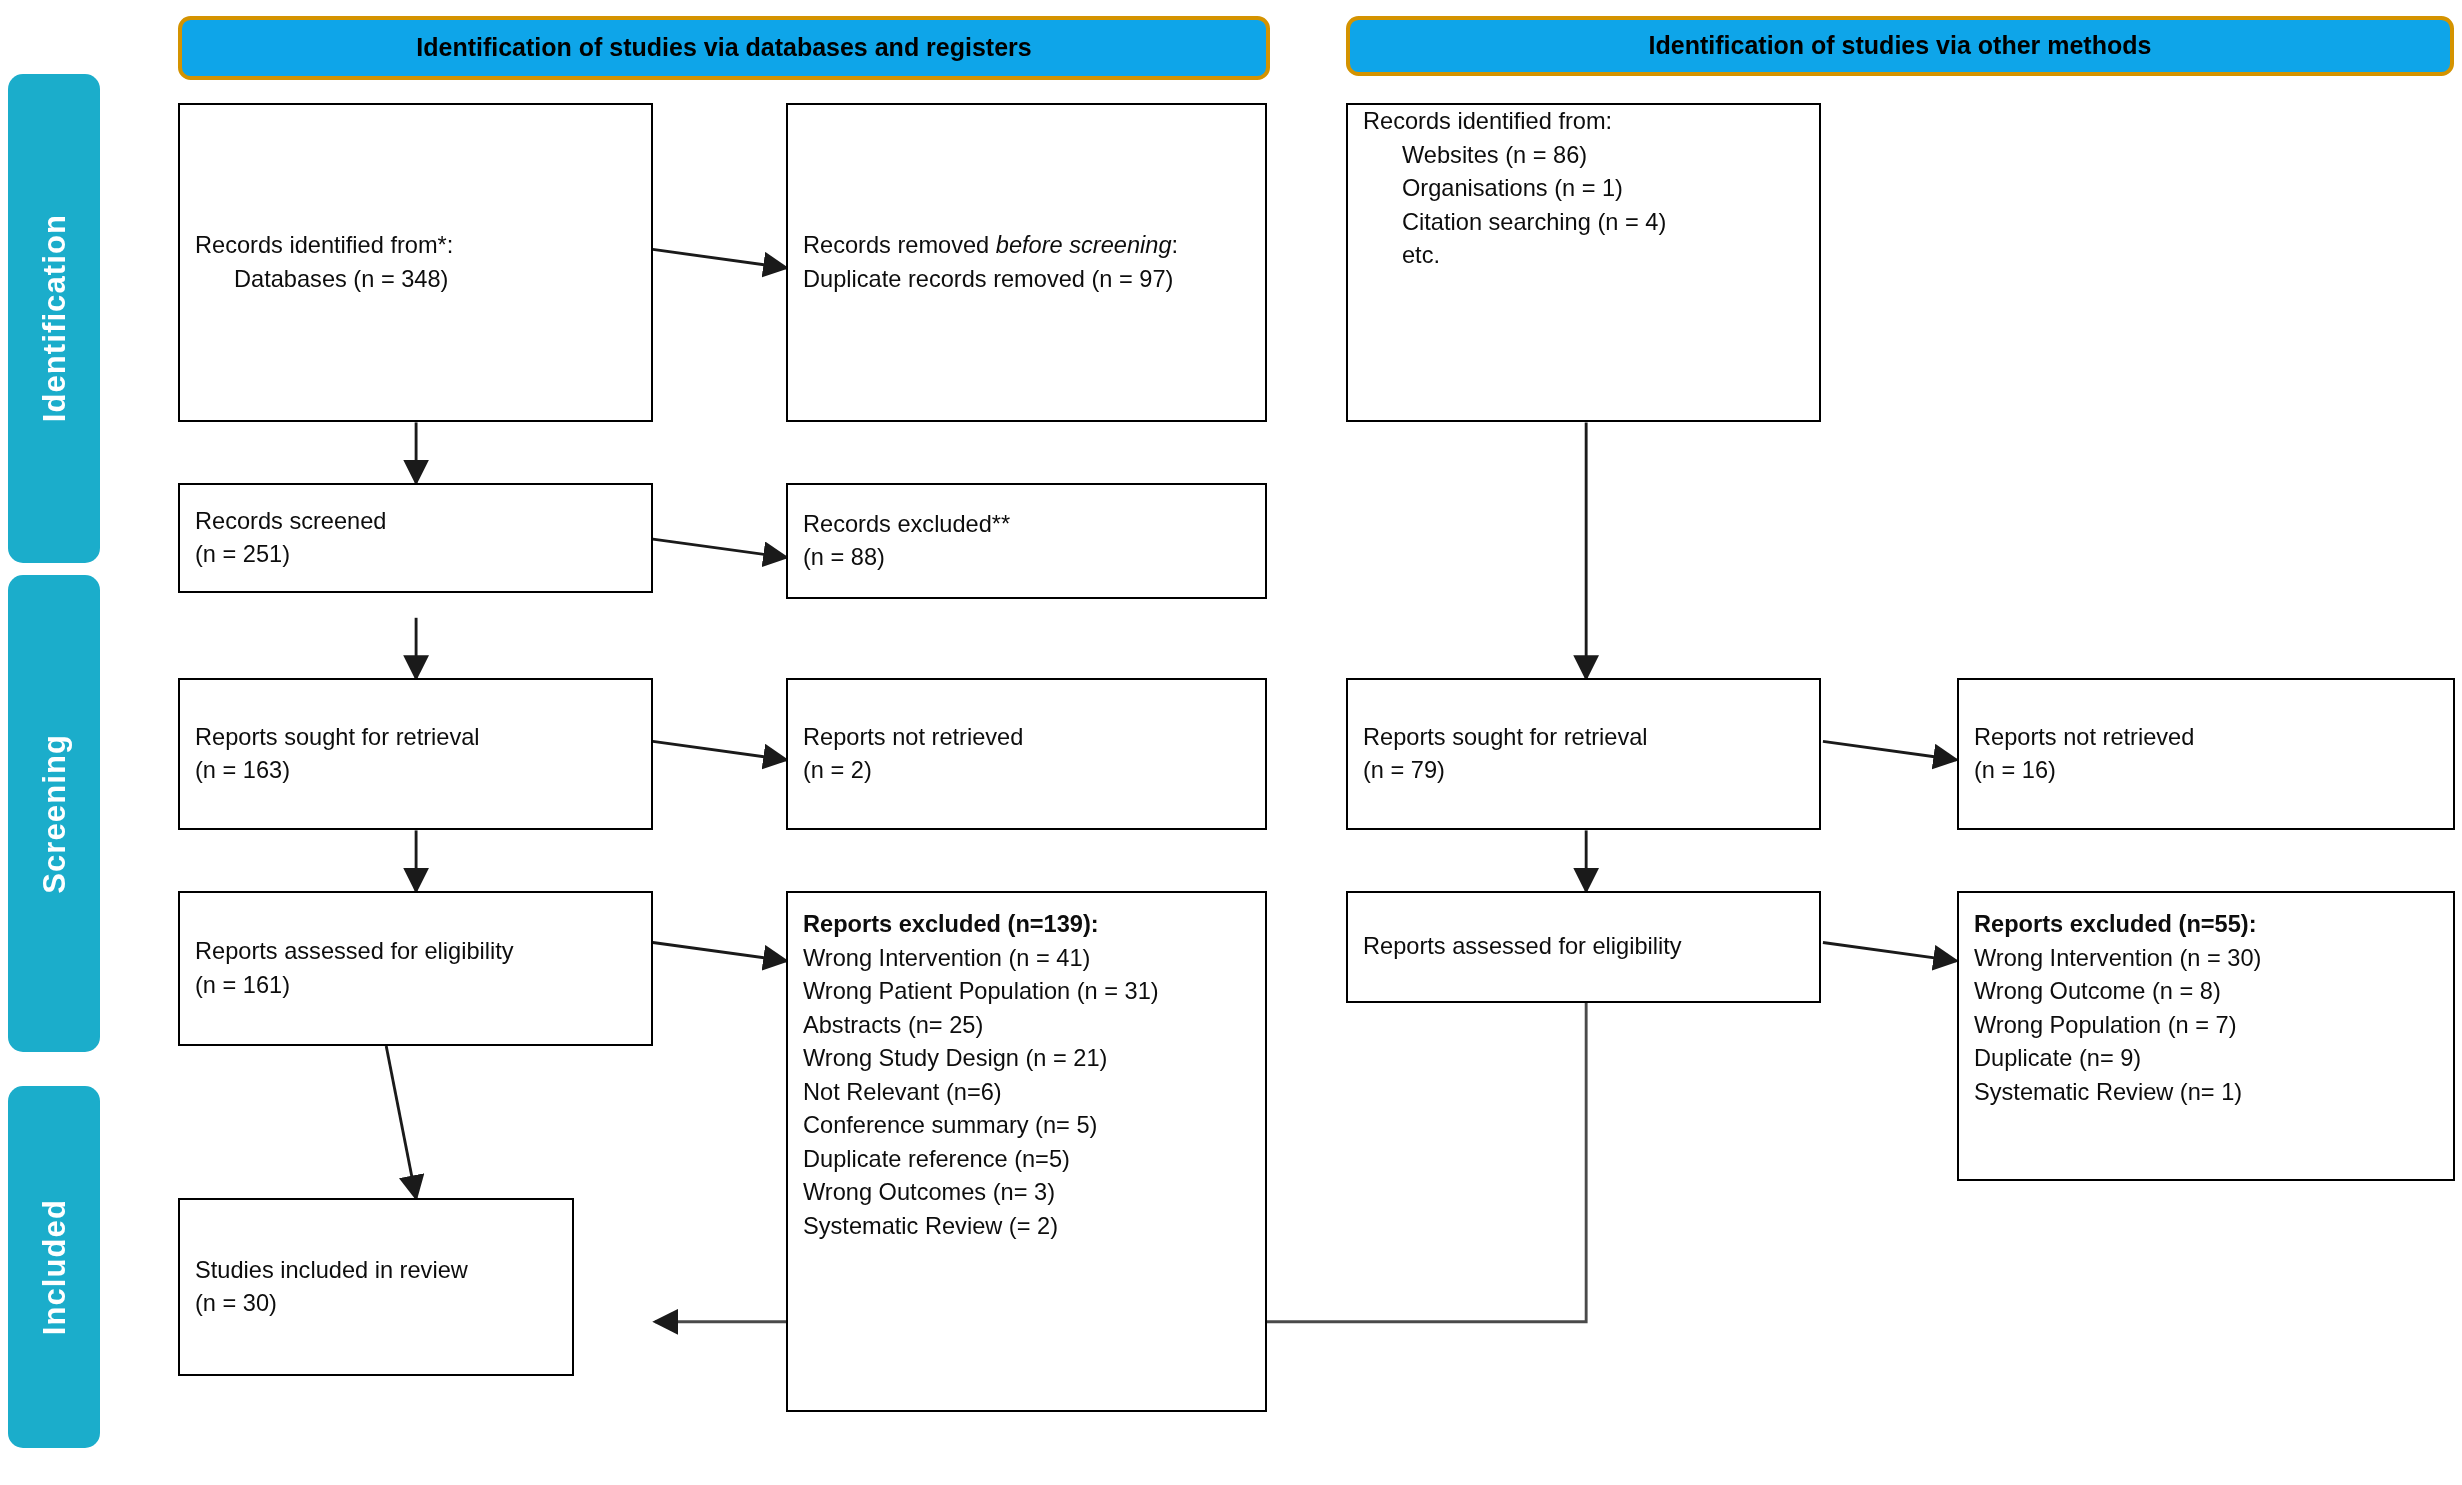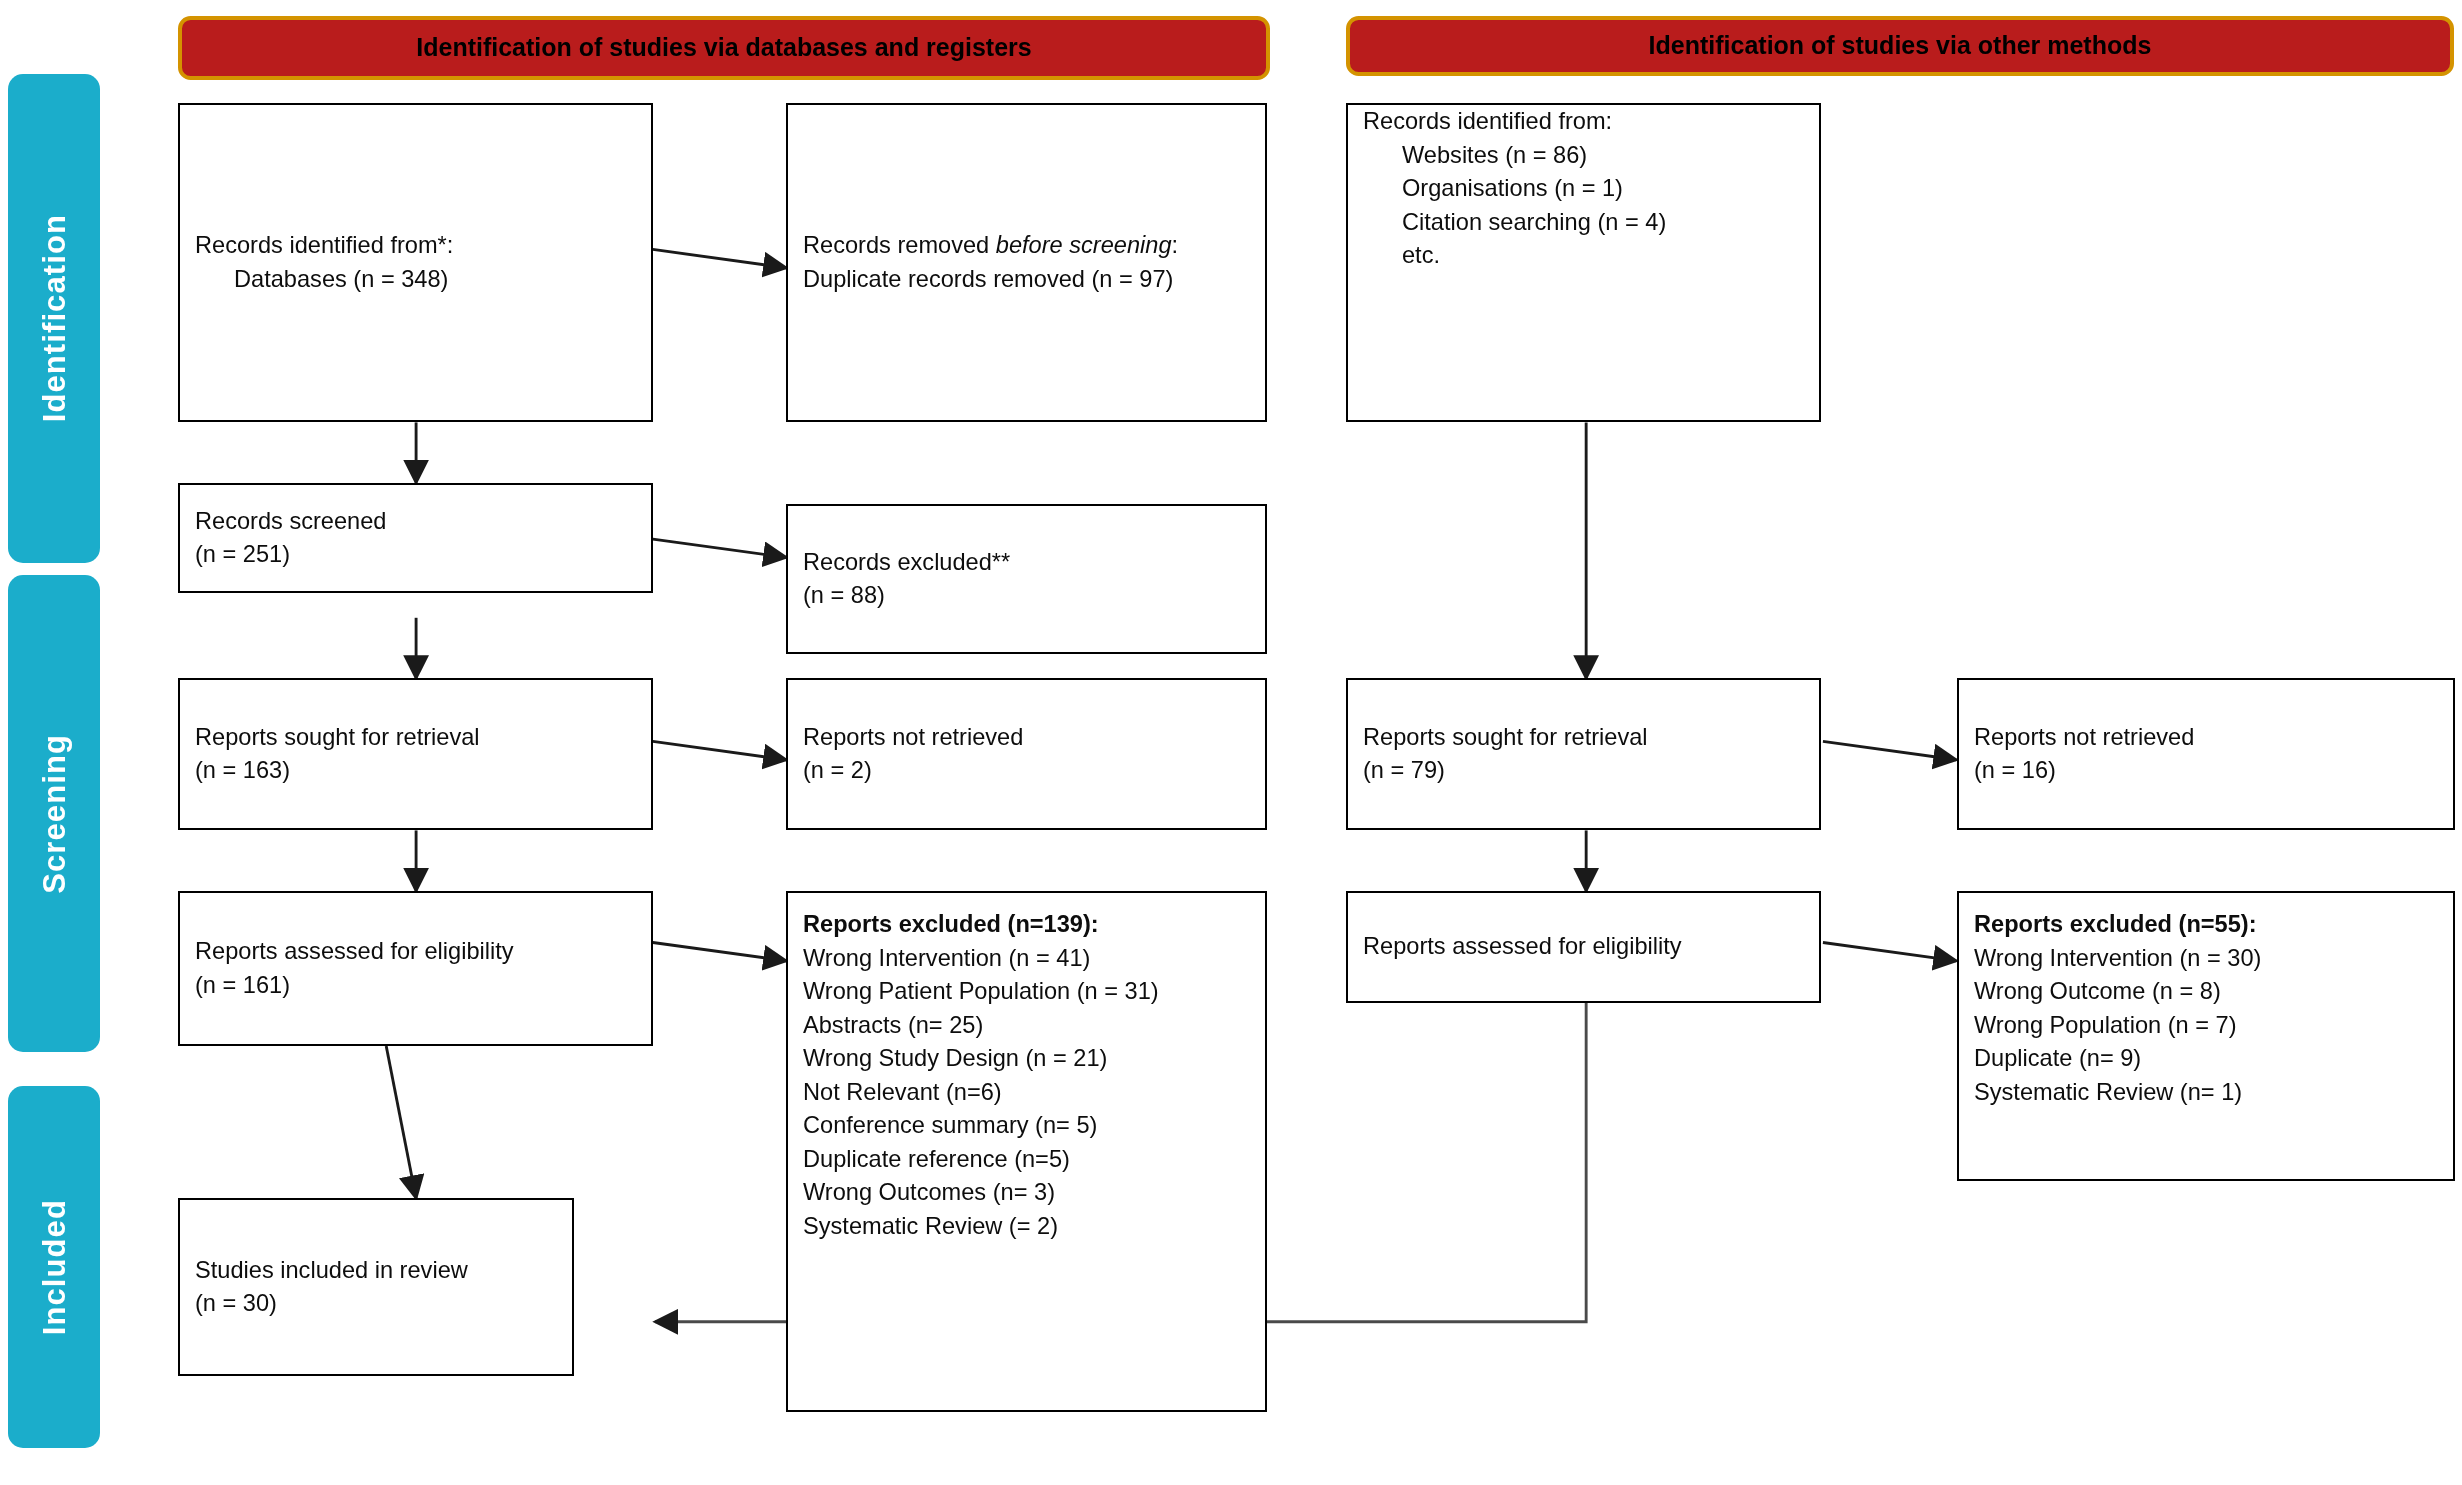--- a/index.html
+++ b/index.html
@@ -33,21 +33,21 @@
     transform: rotate(180deg);
     font-size: 31px;
     font-weight: 700;
     letter-spacing: 1.1px;
     line-height: 1;
     white-space: nowrap;
   }
   
   .col-header {
     position: absolute;
-    background: #b91c1c;
+    background: #0ea5e9;
     border: 4px solid #D49300;
     border-radius: 12.6px;
     display: flex;
     align-items: center;
     justify-content: center;
     box-sizing: border-box;
     color: #000000;
   }
   .col-header .col-header-text {
     font-size: 25px;
@@ -173,21 +173,21 @@
     </span>
   </div>
 
   <div class="flow-box" style="left:178px; top:483px; width:475px; height:110px;">
     <span class="box-text">
       <span class="line">Records screened</span>
       <span class="line">(n = 251)</span>
     </span>
   </div>
 
-  <div class="flow-box" style="left:786px; top:483px; width:481px; height:150px;margin-top:21px;">
+  <div class="flow-box" style="left:786px; top:483px; width:481px; height:116px;">
     <span class="box-text">
       <span class="line">Records excluded**</span>
       <span class="line">(n = 88)</span>
     </span>
   </div>
 
   <div class="flow-box" style="left:178px; top:678px; width:475px; height:152px;">
     <span class="box-text">
       <span class="line">Reports sought for retrieval</span>
       <span class="line">(n = 163)</span>

